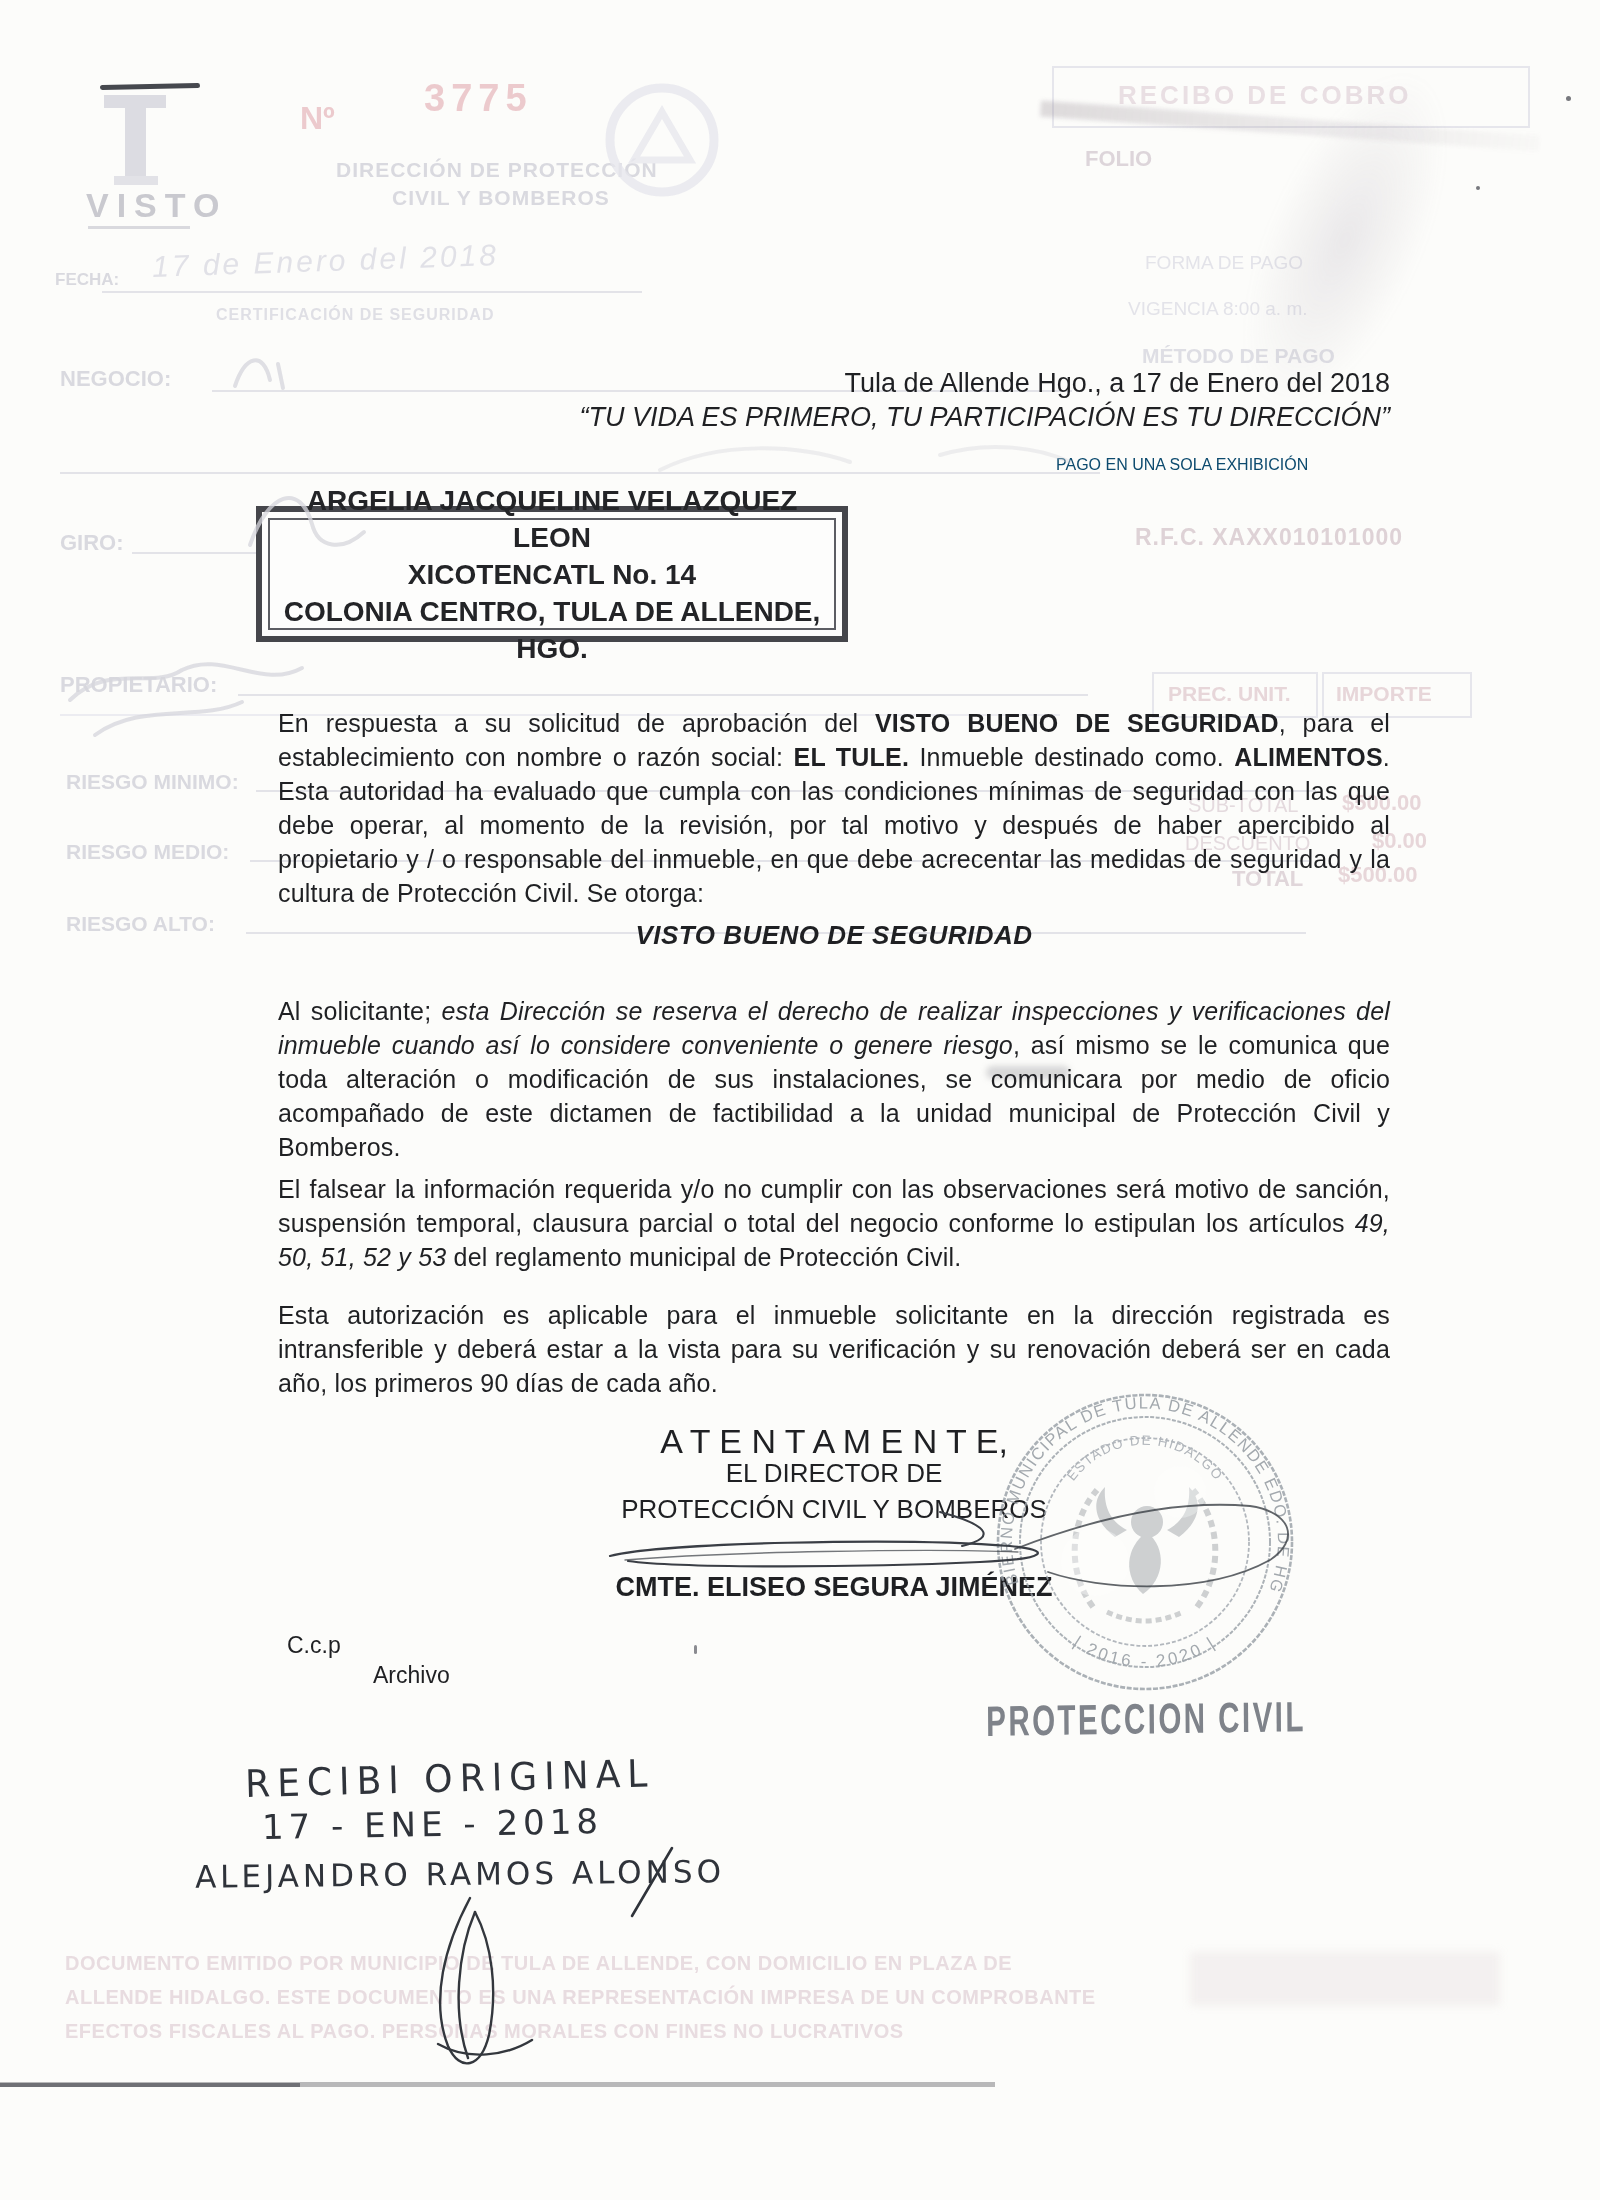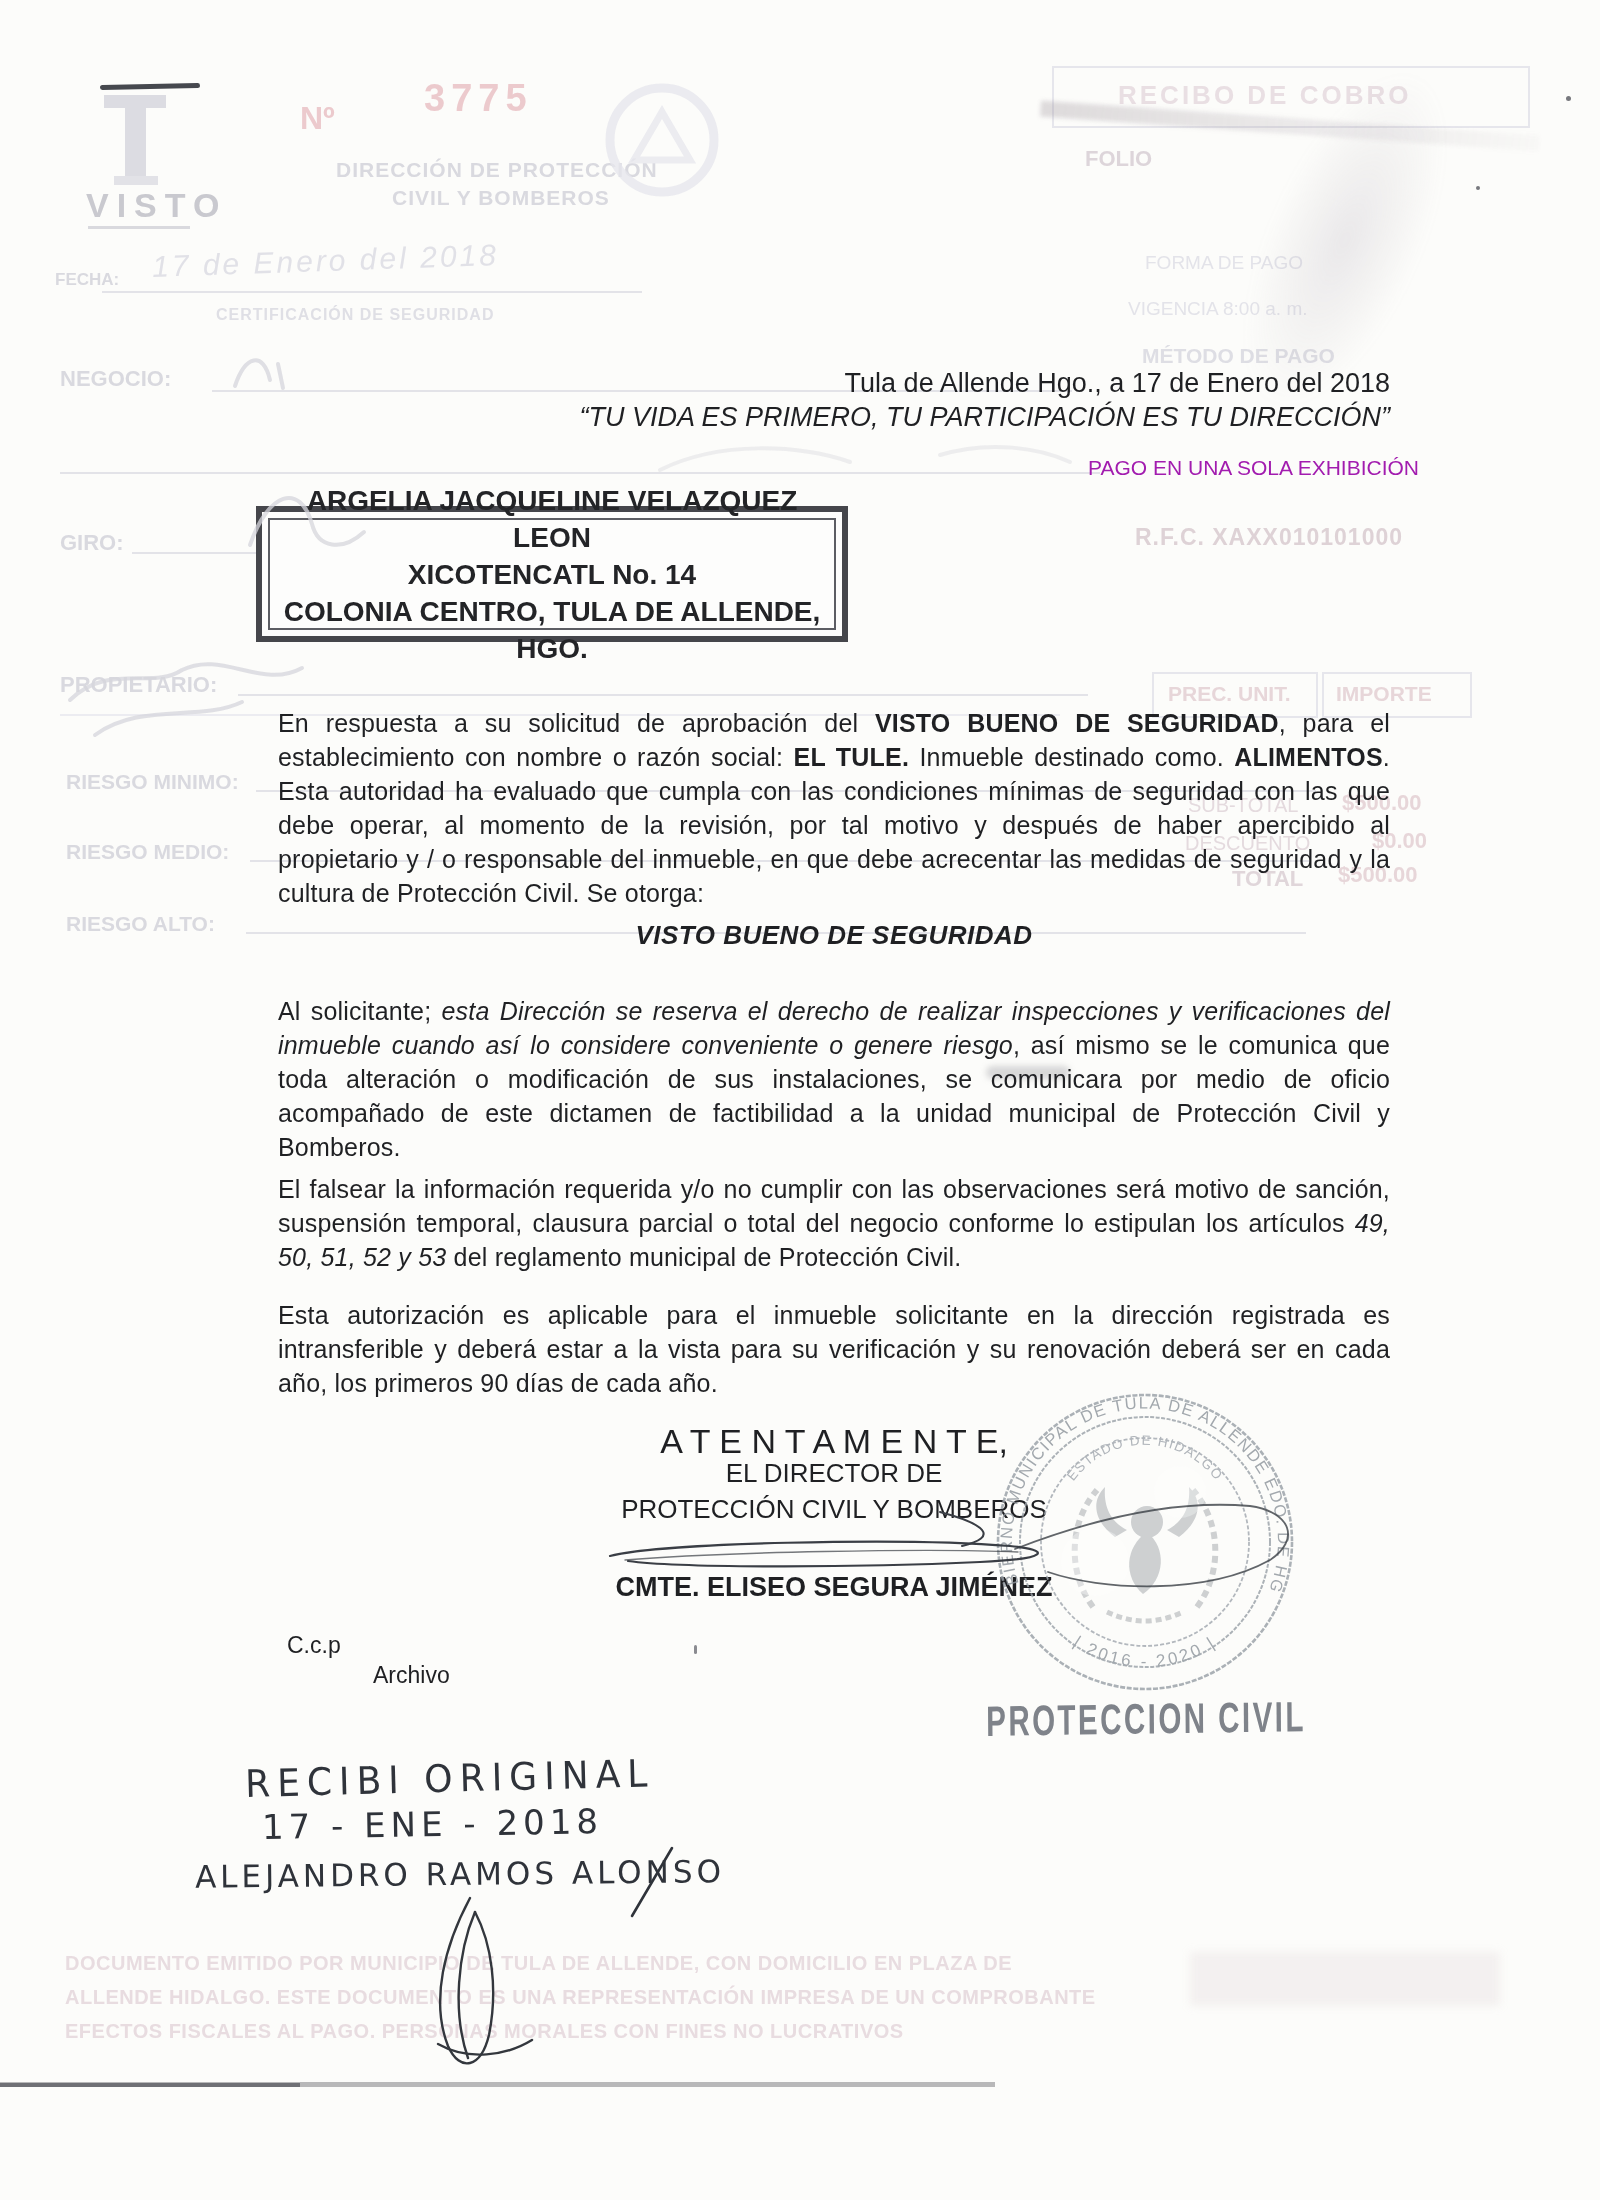--- a/index.html
+++ b/index.html
@@ -83,21 +83,21 @@
   <div class="gline" style="left:250px;top:860px;width:1060px;"></div>
   <div class="g gb" style="left:66px;top:912px;font-size:21px;">RIESGO ALTO:</div>
   <div class="gline" style="left:246px;top:932px;width:1060px;"></div>
 
   <div class="gbox" style="left:1052px;top:66px;width:478px;height:62px;"></div>
   <div class="g gb gp" style="left:1118px;top:80px;font-size:26px;letter-spacing:3px;color:#e9dfe3;">RECIBO DE COBRO</div>
   <div class="g gb" style="left:1085px;top:146px;font-size:22px;color:#ddd5da;">FOLIO</div>
   <div class="g" style="left:1145px;top:252px;font-size:19px;color:#e3e3e9;">FORMA DE PAGO</div>
   <div class="g" style="left:1128px;top:298px;font-size:19px;color:#e3e3e9;">VIGENCIA  8:00 a. m.</div>
   <div class="g gb" style="left:1142px;top:344px;font-size:21px;color:#dedee4;">MÉTODO DE PAGO</div>
-  <div class="g" style="left:1088px;top:456px;font-size:21px;color:#a21caf;">PAGO EN UNA SOLA EXHIBICIÓN</div>
+  <div class="g" style="left:1056px;top:456px;font-size:16px;color:#0c4a6e;">PAGO EN UNA SOLA EXHIBICIÓN</div>
   <div class="g gb gp" style="left:1135px;top:524px;font-size:23px;letter-spacing:1px;color:#ded2d6;">R.F.C. XAXX010101000</div>
   <div class="gbox" style="left:1152px;top:672px;width:166px;height:46px;"></div>
   <div class="gbox" style="left:1322px;top:672px;width:150px;height:46px;"></div>
   <div class="g gb gp" style="left:1168px;top:682px;font-size:21px;">PREC. UNIT.</div>
   <div class="g gb gp" style="left:1336px;top:682px;font-size:21px;">IMPORTE</div>
   <div class="g" style="left:1188px;top:794px;font-size:20px;color:#e4dade;">SUB-TOTAL</div>
   <div class="g gb gp" style="left:1342px;top:790px;font-size:22px;">$500.00</div>
   <div class="g" style="left:1185px;top:832px;font-size:20px;color:#e4dade;">DESCUENTO</div>
   <div class="g gb gp" style="left:1372px;top:828px;font-size:22px;">$0.00</div>
   <div class="g gb" style="left:1232px;top:866px;font-size:22px;color:#e0d6da;">TOTAL</div>

